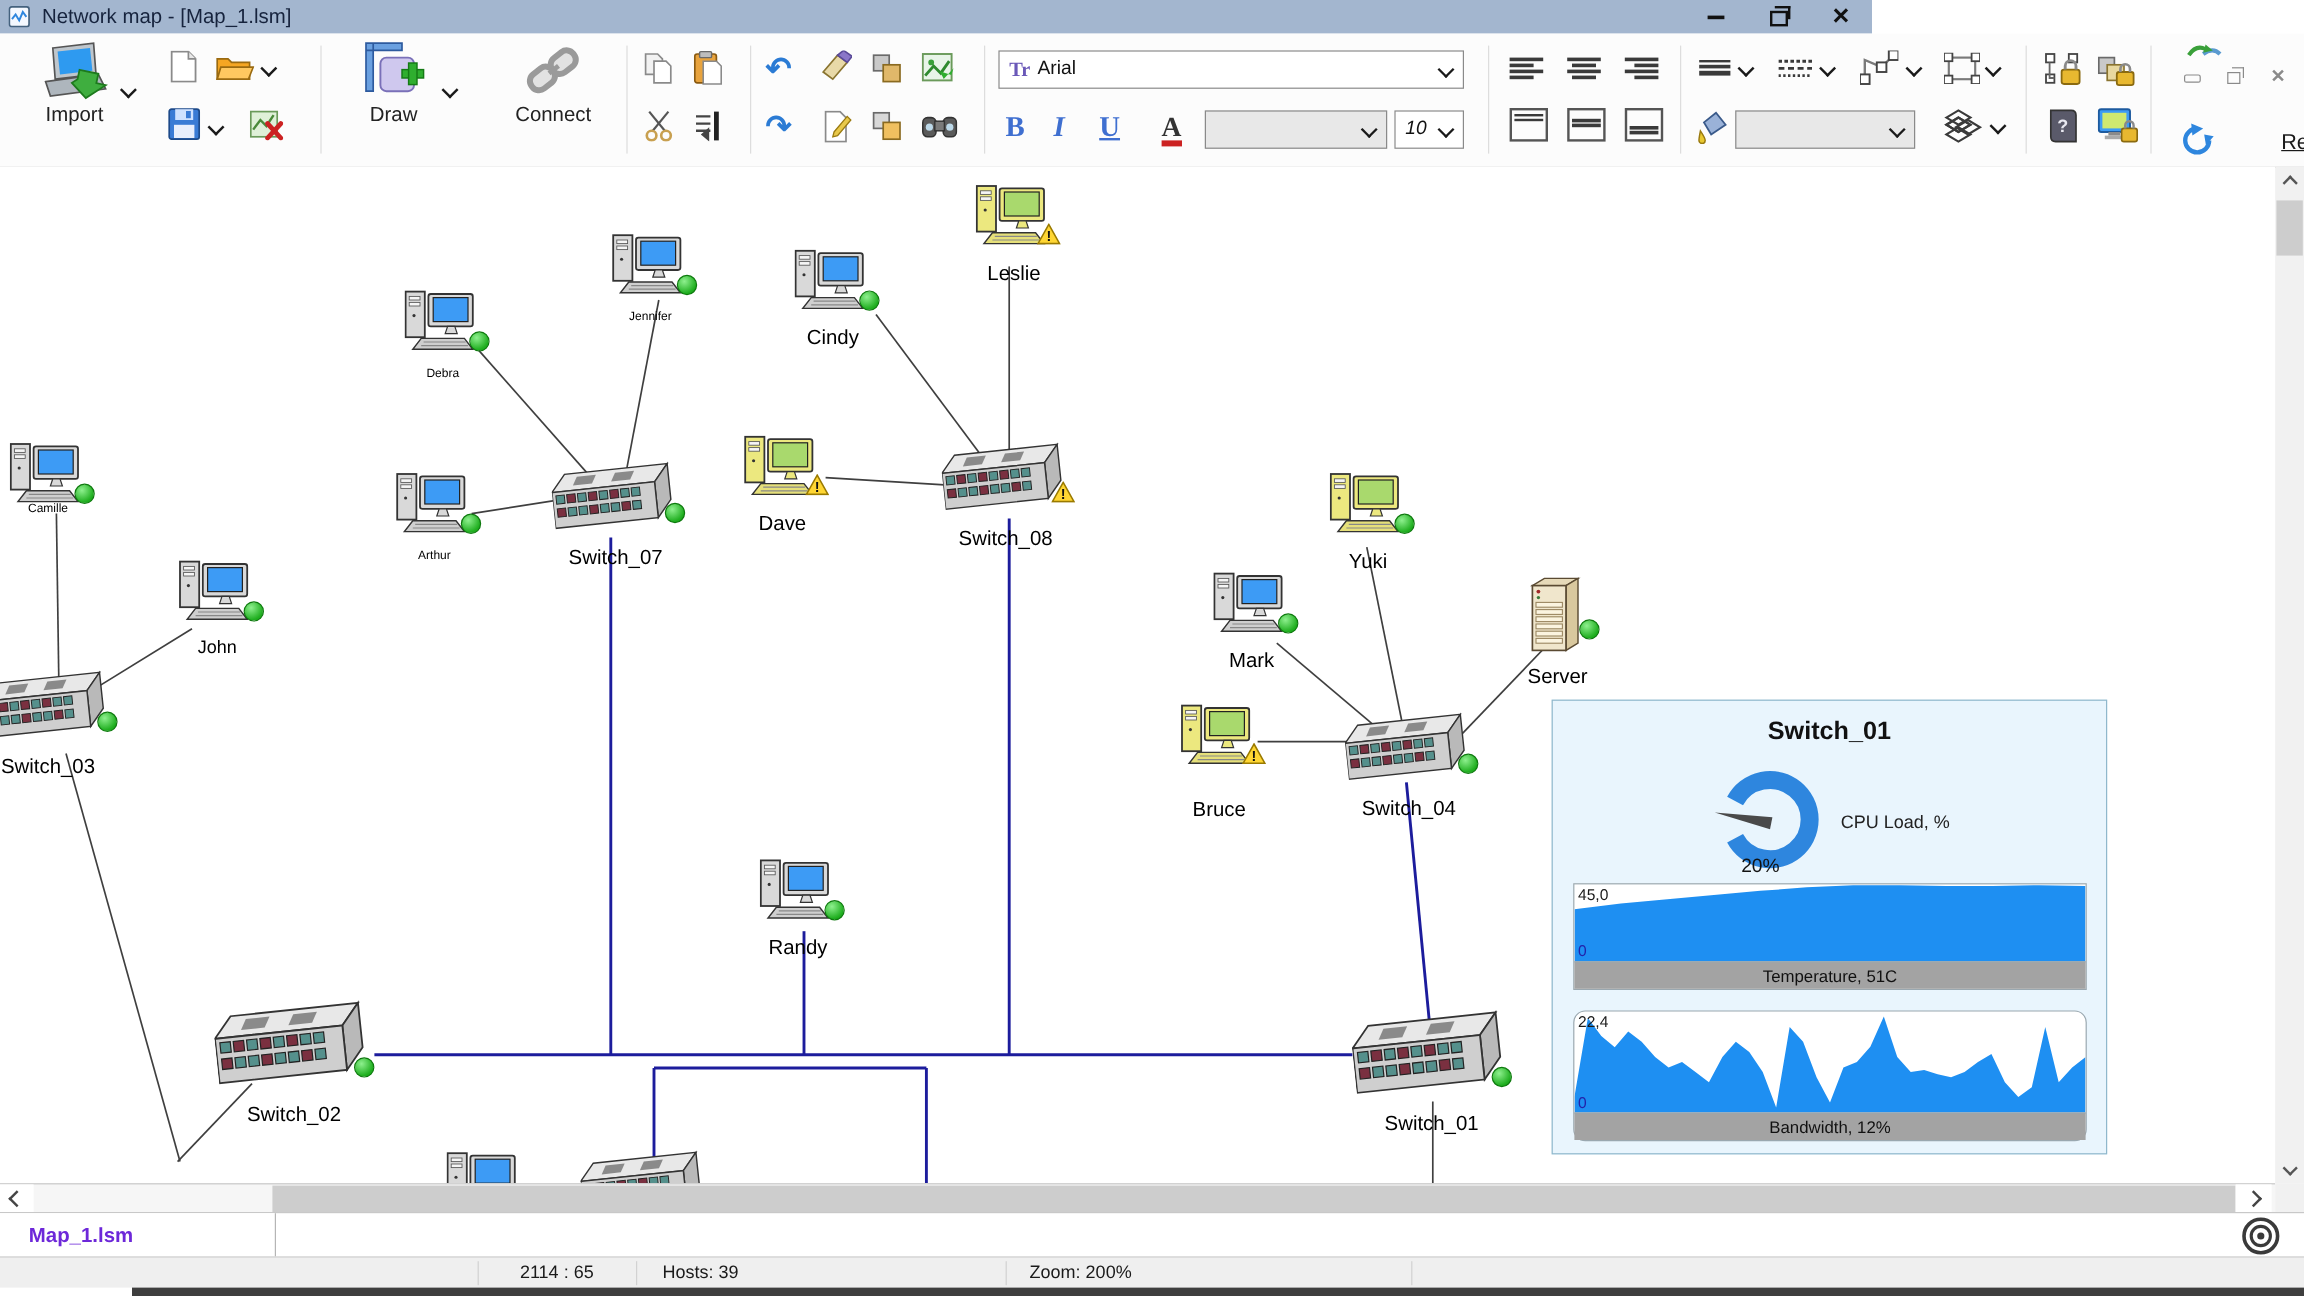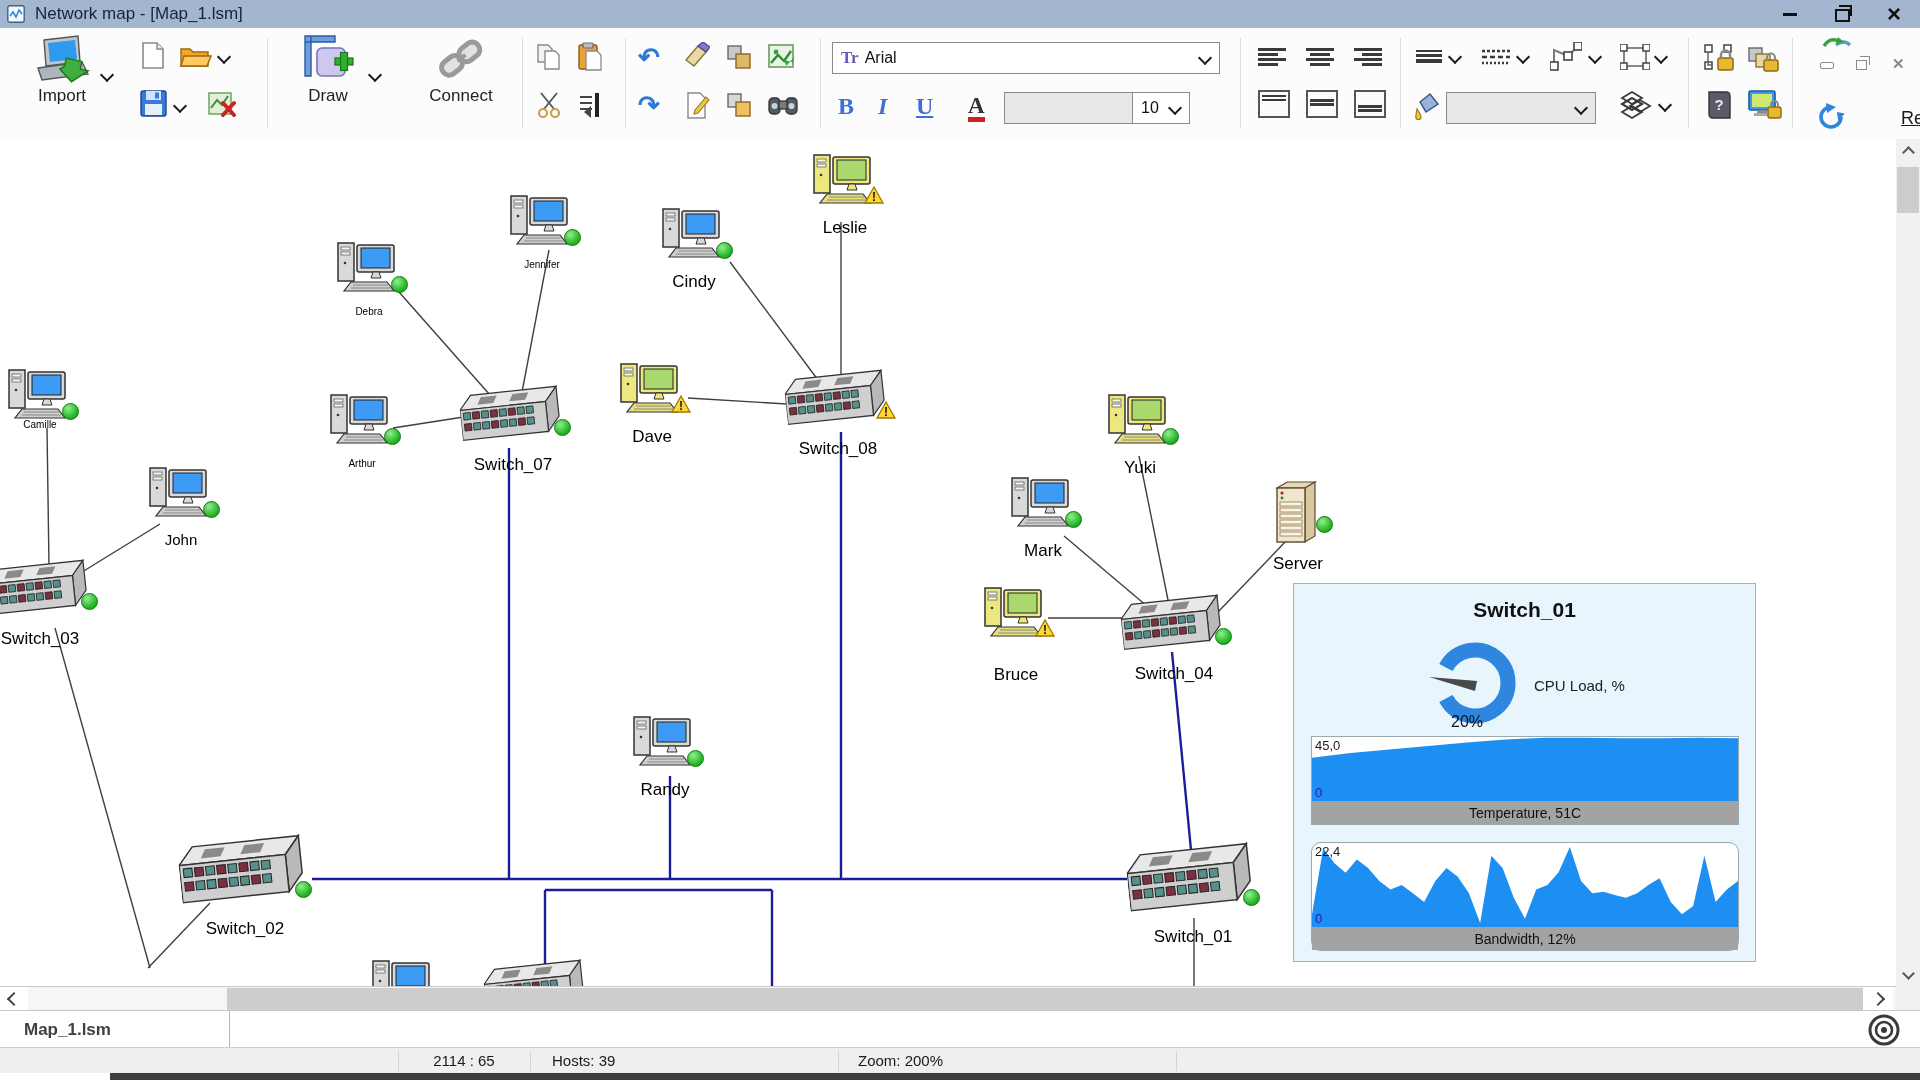--- a/index.html
+++ b/index.html
@@ -1,19 +1,19 @@
 <!DOCTYPE html>
 <html><head>
 <meta charset="utf-8">
 <style>
   html,body{margin:0;padding:0;background:#555;}
   .app{position:relative;width:1920px;height:1080px;background:#fff;overflow:hidden;
        font-family:"Liberation Sans",sans-serif;-webkit-font-smoothing:antialiased;}
   
-  .titlebar{position:absolute;left:0;top:0;width:1920px;height:28px;background:#a3b6cf;display:flex;align-items:center;}
+  .titlebar{position:absolute;left:0;top:0;width:1560px;height:28px;background:#a3b6cf;display:flex;align-items:center;}
   .appicon{width:18px;height:18px;margin-left:7px;}
   .titletext{margin-left:10px;font-size:17px;color:#16233d;}
   .wincontrols{position:absolute;right:0;top:0;height:28px;display:flex;align-items:center;}
   .wc{width:52px;height:28px;display:flex;align-items:center;justify-content:center;cursor:default;}
   .wc-min-glyph{width:14px;height:3px;background:#111;}
   .wc-max-glyph{width:11px;height:9px;border:2px solid #111;position:relative;background:transparent;margin-top:3px;}
   .wc-max-glyph:before{content:"";position:absolute;left:2px;top:-6px;width:11px;height:9px;border:2px solid #111;border-bottom:none;border-left:none;}
   .wc-close-glyph{font-size:24px;font-weight:bold;color:#111;line-height:1;}
   
   .toolbar{position:absolute;left:0;top:28px;width:1920px;height:111px;background:#fcfcfc;border-bottom:1px solid #b8b8b8;}
@@ -75,21 +75,21 @@
   .hs-right{position:absolute;left:1863px;top:0;width:30px;height:24px;background:#fff;display:flex;align-items:center;justify-content:center;}
   .hs-thumb{position:absolute;left:227px;top:1px;width:1636px;height:22px;background:#cdcdcd;}
   .vscroll{position:absolute;left:1896px;top:139px;width:24px;height:847px;background:#f1f1f1;}
   .vs-up{position:absolute;left:0;top:0;width:24px;height:26px;display:flex;align-items:center;justify-content:center;}
   .vs-down{position:absolute;left:0;bottom:0;width:24px;height:26px;display:flex;align-items:center;justify-content:center;}
   .vs-thumb{position:absolute;left:1px;top:28px;width:22px;height:46px;background:#cdcdcd;}
   .scorner{position:absolute;left:1896px;top:986px;width:24px;height:24px;background:#f1f1f1;}
   
   .tabbar{position:absolute;left:0;top:1010px;width:1920px;height:37px;background:#fff;border-top:1px solid #c8c8c8;box-sizing:border-box;}
   .maptab{position:absolute;left:0;top:0;width:229px;height:37px;border-right:1px solid #b5b5b5;display:flex;align-items:center;background:#fff;}
-  .maptab span{margin-left:24px;font-size:17px;font-weight:bold;color:#404040;}
+  .maptab span{margin-left:24px;font-size:17px;font-weight:bold;color:#6d28d9;}
   .bullseye{position:absolute;left:1866px;top:1012px;z-index:5;}
   .statusbar{position:absolute;left:0;top:1047px;width:1920px;height:26px;background:#efefef;border-top:1px solid #cfcfcf;box-sizing:border-box;font-size:15px;color:#1a1a1a;}
   .sb-sep{position:absolute;top:3px;width:1px;height:20px;background:#d2d2d2;}
   .sb-cell{position:absolute;top:0;height:26px;line-height:25px;}
   .darkstrip{position:absolute;left:110px;top:1073px;width:1810px;height:7px;background:#3e3e3e;}
 </style>
 </head>
 <body>
 
 <svg width="0" height="0" style="position:absolute" aria-hidden="true">
@@ -299,21 +299,21 @@
       <span>Arial</span>
       <span class="chev"></span>
     </div>
     <span class="ticon fmt" style="left:838px;top:66px;">B</span>
     <span class="ticon fmt i" style="left:878px;top:66px;">I</span>
     <span class="ticon fmt u" style="left:916px;top:66px;">U</span>
     <span class="ticon fontA" style="left:968px;top:66px;">A</span>
     <div class="combo gray" style="left:1004px;top:64px;width:150px;height:30px;">
       <span class="chev"></span>
     </div>
-    <div class="combo" style="left:1132px;top:64px;width:56px;height:30px;">
+    <div class="combo" style="left:1162px;top:64px;width:56px;height:30px;font-style:italic;">
       <span style="margin-left:8px;">10</span>
       <span class="chev"></span>
     </div>
     <div class="tsep" style="left:1240px;"></div>
 
     <div class="ticon alignbars" style="left:1258px;top:18px;width:28px;">
       <div style="width:28px;"></div>
         <div style="width:20px;"></div>
         <div style="width:28px;"></div>
         <div style="width:20px;"></div>

